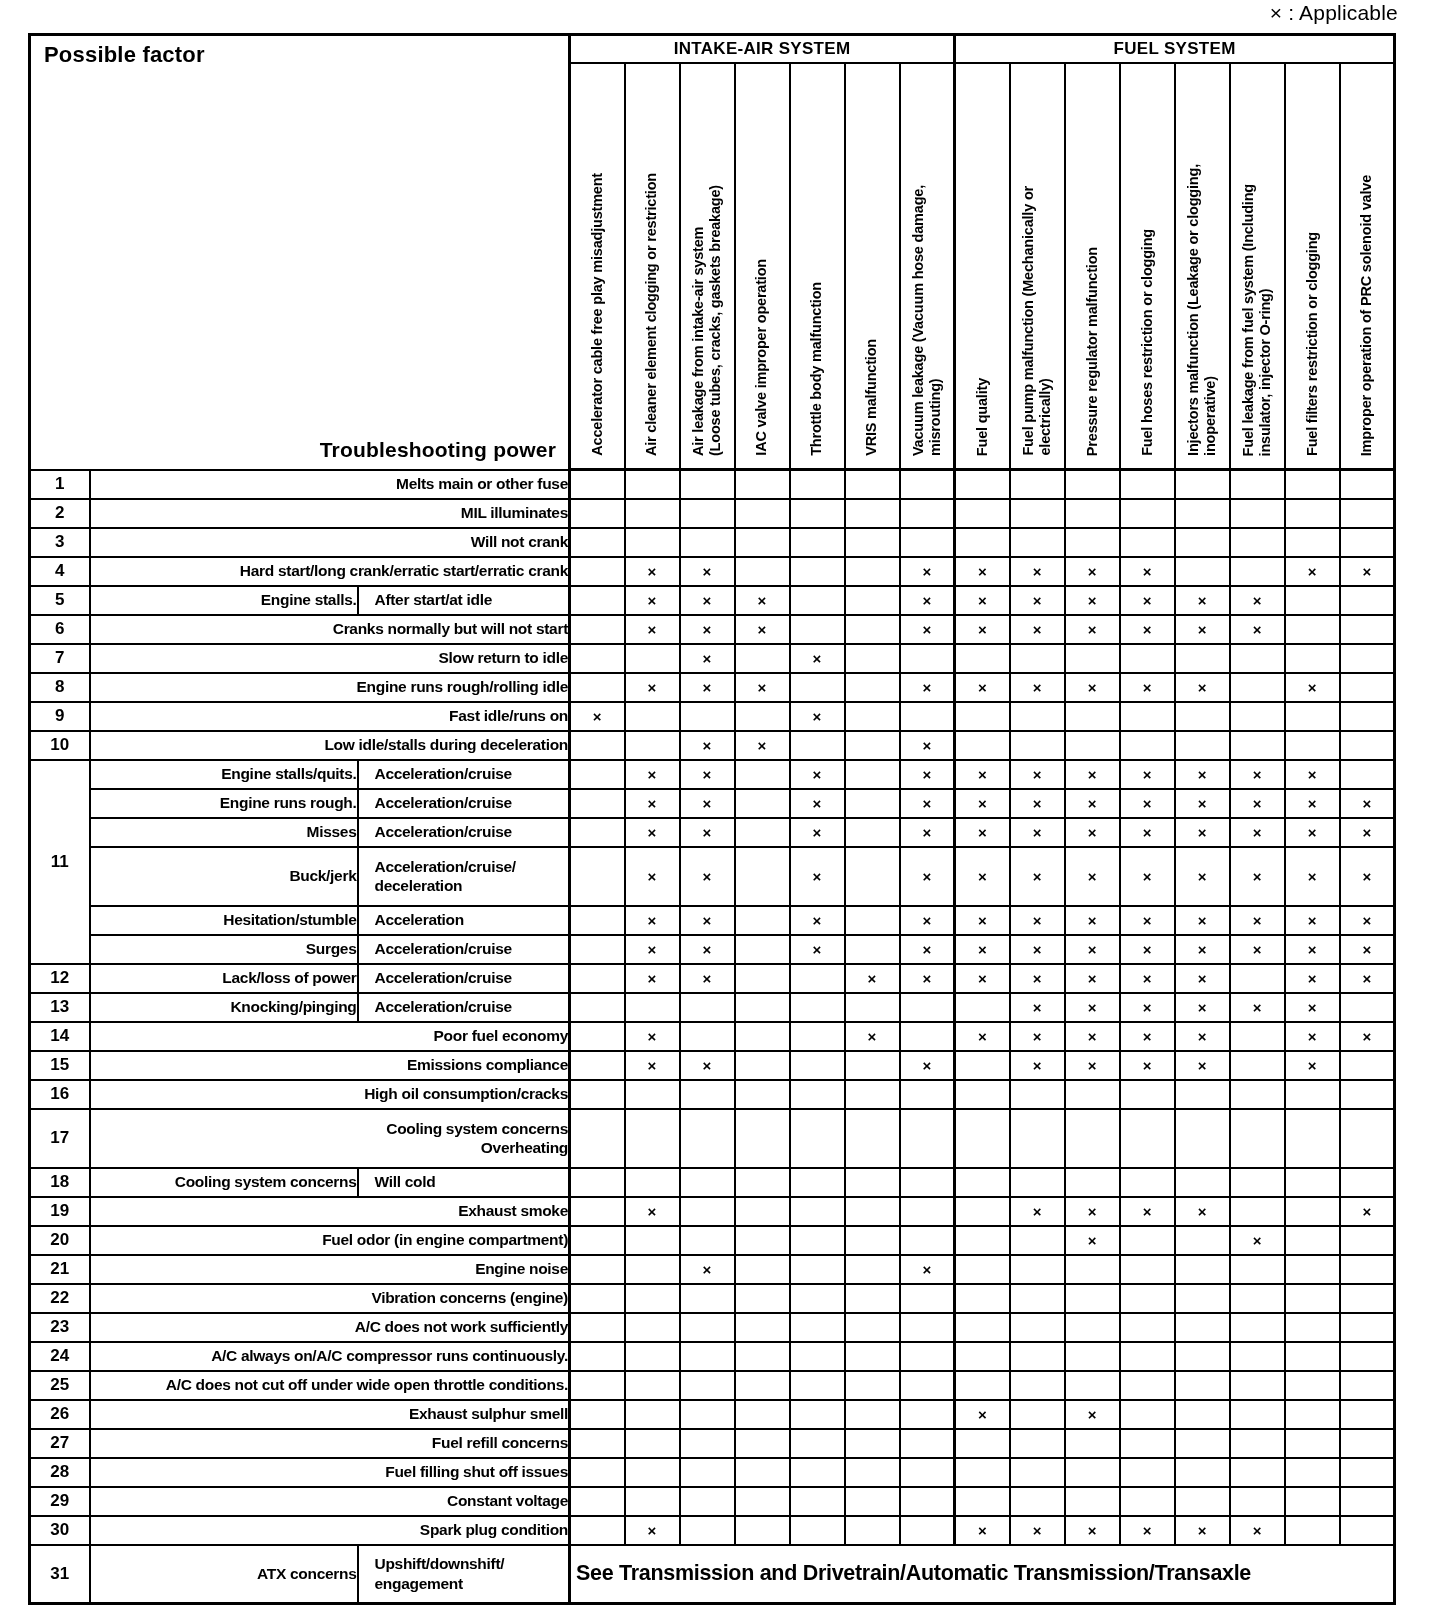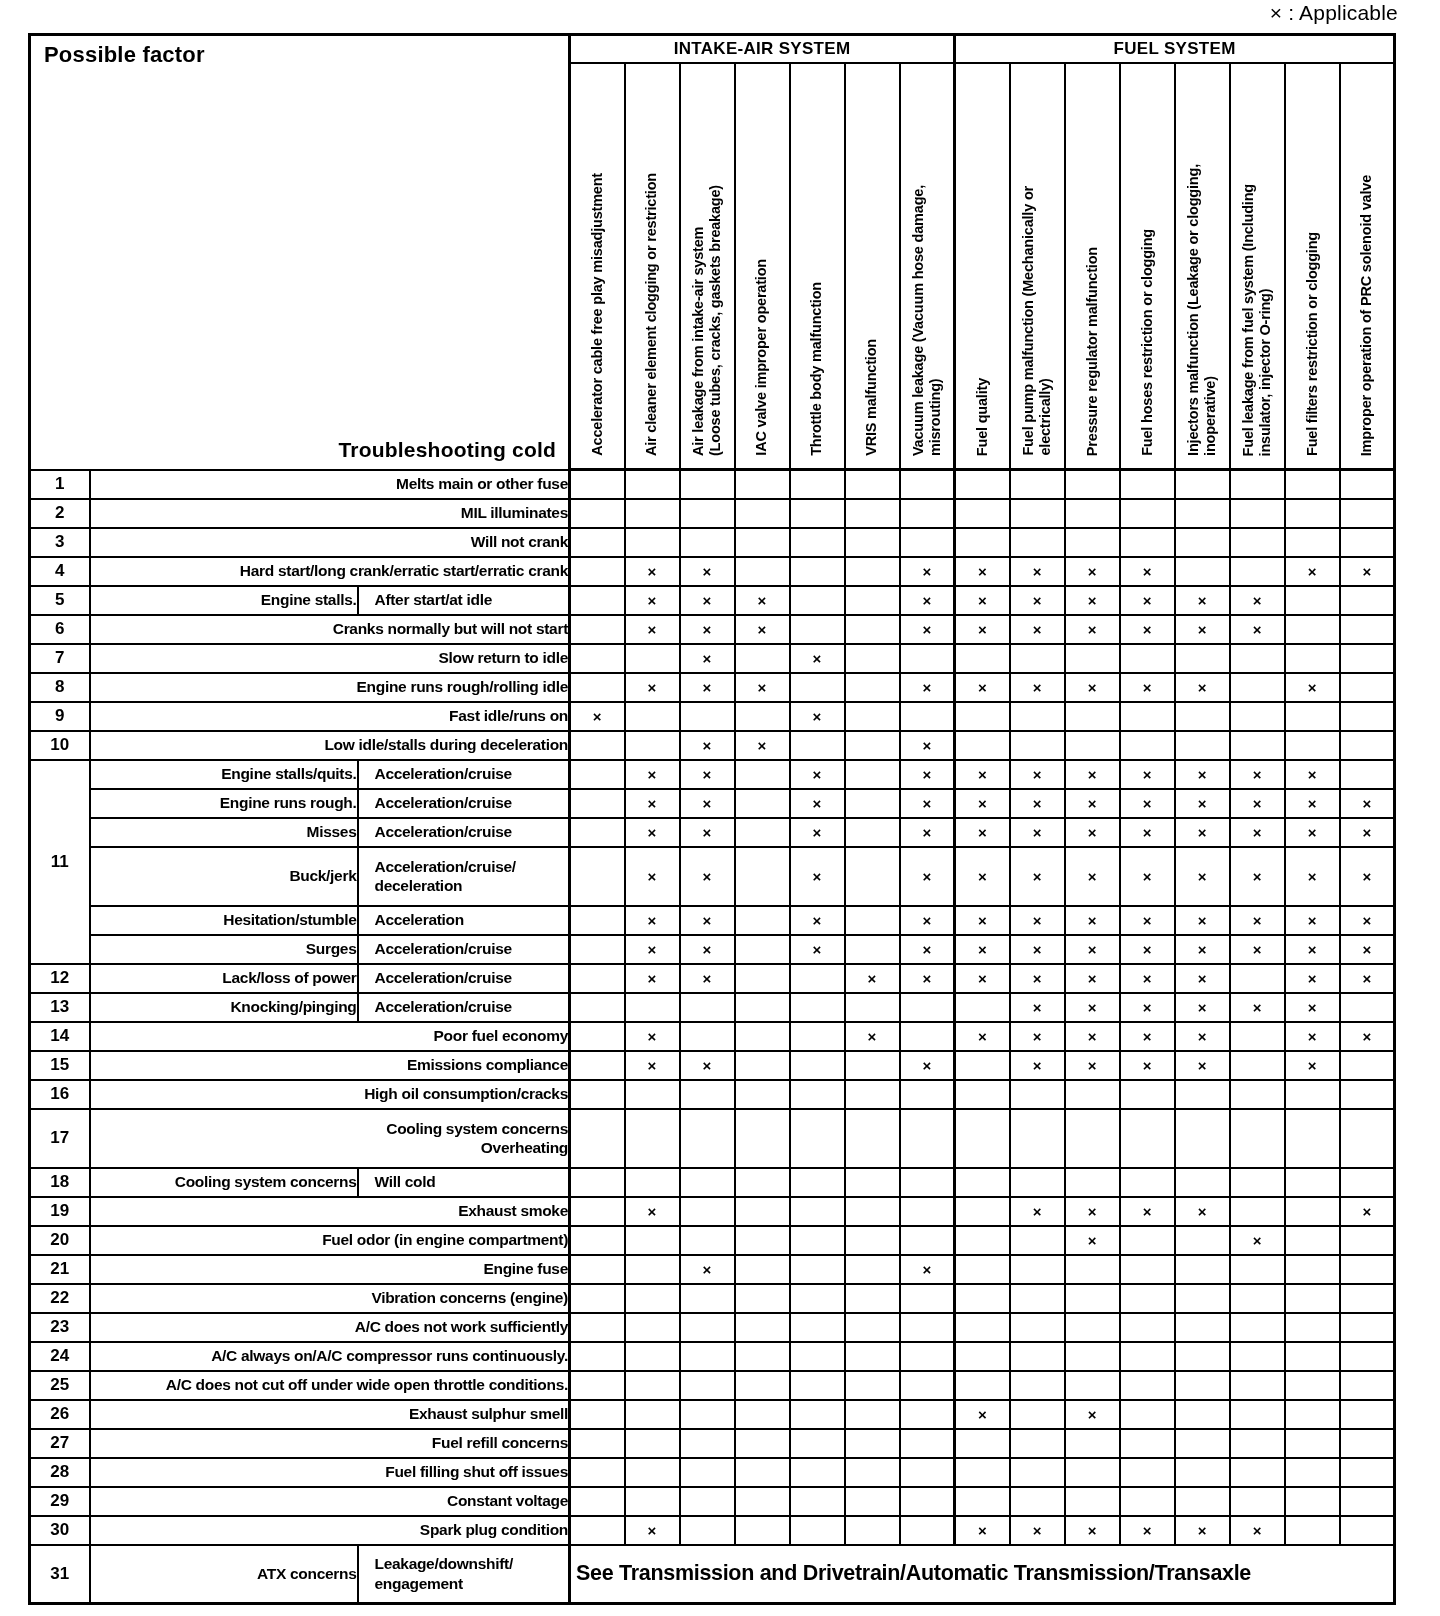--- a/index.html
+++ b/index.html
@@ -115,21 +115,21 @@
         <col style="width:55px">
         <col style="width:55px">
       <col style="width:55px">
         <col style="width:55px">
         <col style="width:55px">
     </colgroup>
     <thead>
       <tr class="group-row">
         <th class="corner" colspan="3" rowspan="2">
           <div class="pf-label">Possible factor</div>
-          <div class="ti-label">Troubleshooting cold</div>
+          <div class="ti-label">Troubleshooting power</div>
         </th>
         <th class="group" colspan="7">INTAKE-AIR SYSTEM</th>
         <th class="group group-b" colspan="8">FUEL SYSTEM</th>
       </tr>
       <tr class="vert-row">
         <th class="vert"><span class="vcell">Accelerator cable free play misadjustment</span></th>
         <th class="vert"><span class="vcell">Air cleaner element clogging or restriction</span></th>
         <th class="vert"><span class="vcell">Air leakage from intake-air system
 (Loose tubes, cracks, gaskets breakage)</span></th>
         <th class="vert"><span class="vcell">IAC valve improper operation</span></th>
@@ -628,21 +628,21 @@
           <td class="mark"></td>
           <td class="mark">×</td>
           <td class="mark"></td>
           <td class="mark"></td>
           <td class="mark">×</td>
           <td class="mark"></td>
           <td class="mark"></td>
         </tr>
         <tr>
           <td class="num">21</td>
-          <td class="label" colspan="2">Engine fuse</td>
+          <td class="label" colspan="2">Engine noise</td>
           <td class="mark first-mark"></td>
           <td class="mark"></td>
           <td class="mark">×</td>
           <td class="mark"></td>
           <td class="mark"></td>
           <td class="mark"></td>
           <td class="mark">×</td>
           <td class="mark group-b"></td>
           <td class="mark"></td>
           <td class="mark"></td>
@@ -819,20 +819,20 @@
           <td class="mark">×</td>
           <td class="mark">×</td>
           <td class="mark">×</td>
           <td class="mark">×</td>
           <td class="mark"></td>
           <td class="mark"></td>
         </tr>
         <tr class="tall">
           <td class="num">31</td>
           <td class="label">ATX concerns</td>
-          <td class="cond">Leakage/downshift/
+          <td class="cond">Upshift/downshift/
 engagement</td>
           <td class="span-text" colspan="15">See Transmission and Drivetrain/Automatic Transmission/Transaxle</td>
         </tr>
       </tbody>
   </table>
 
 </div>
 
 </body></html>

